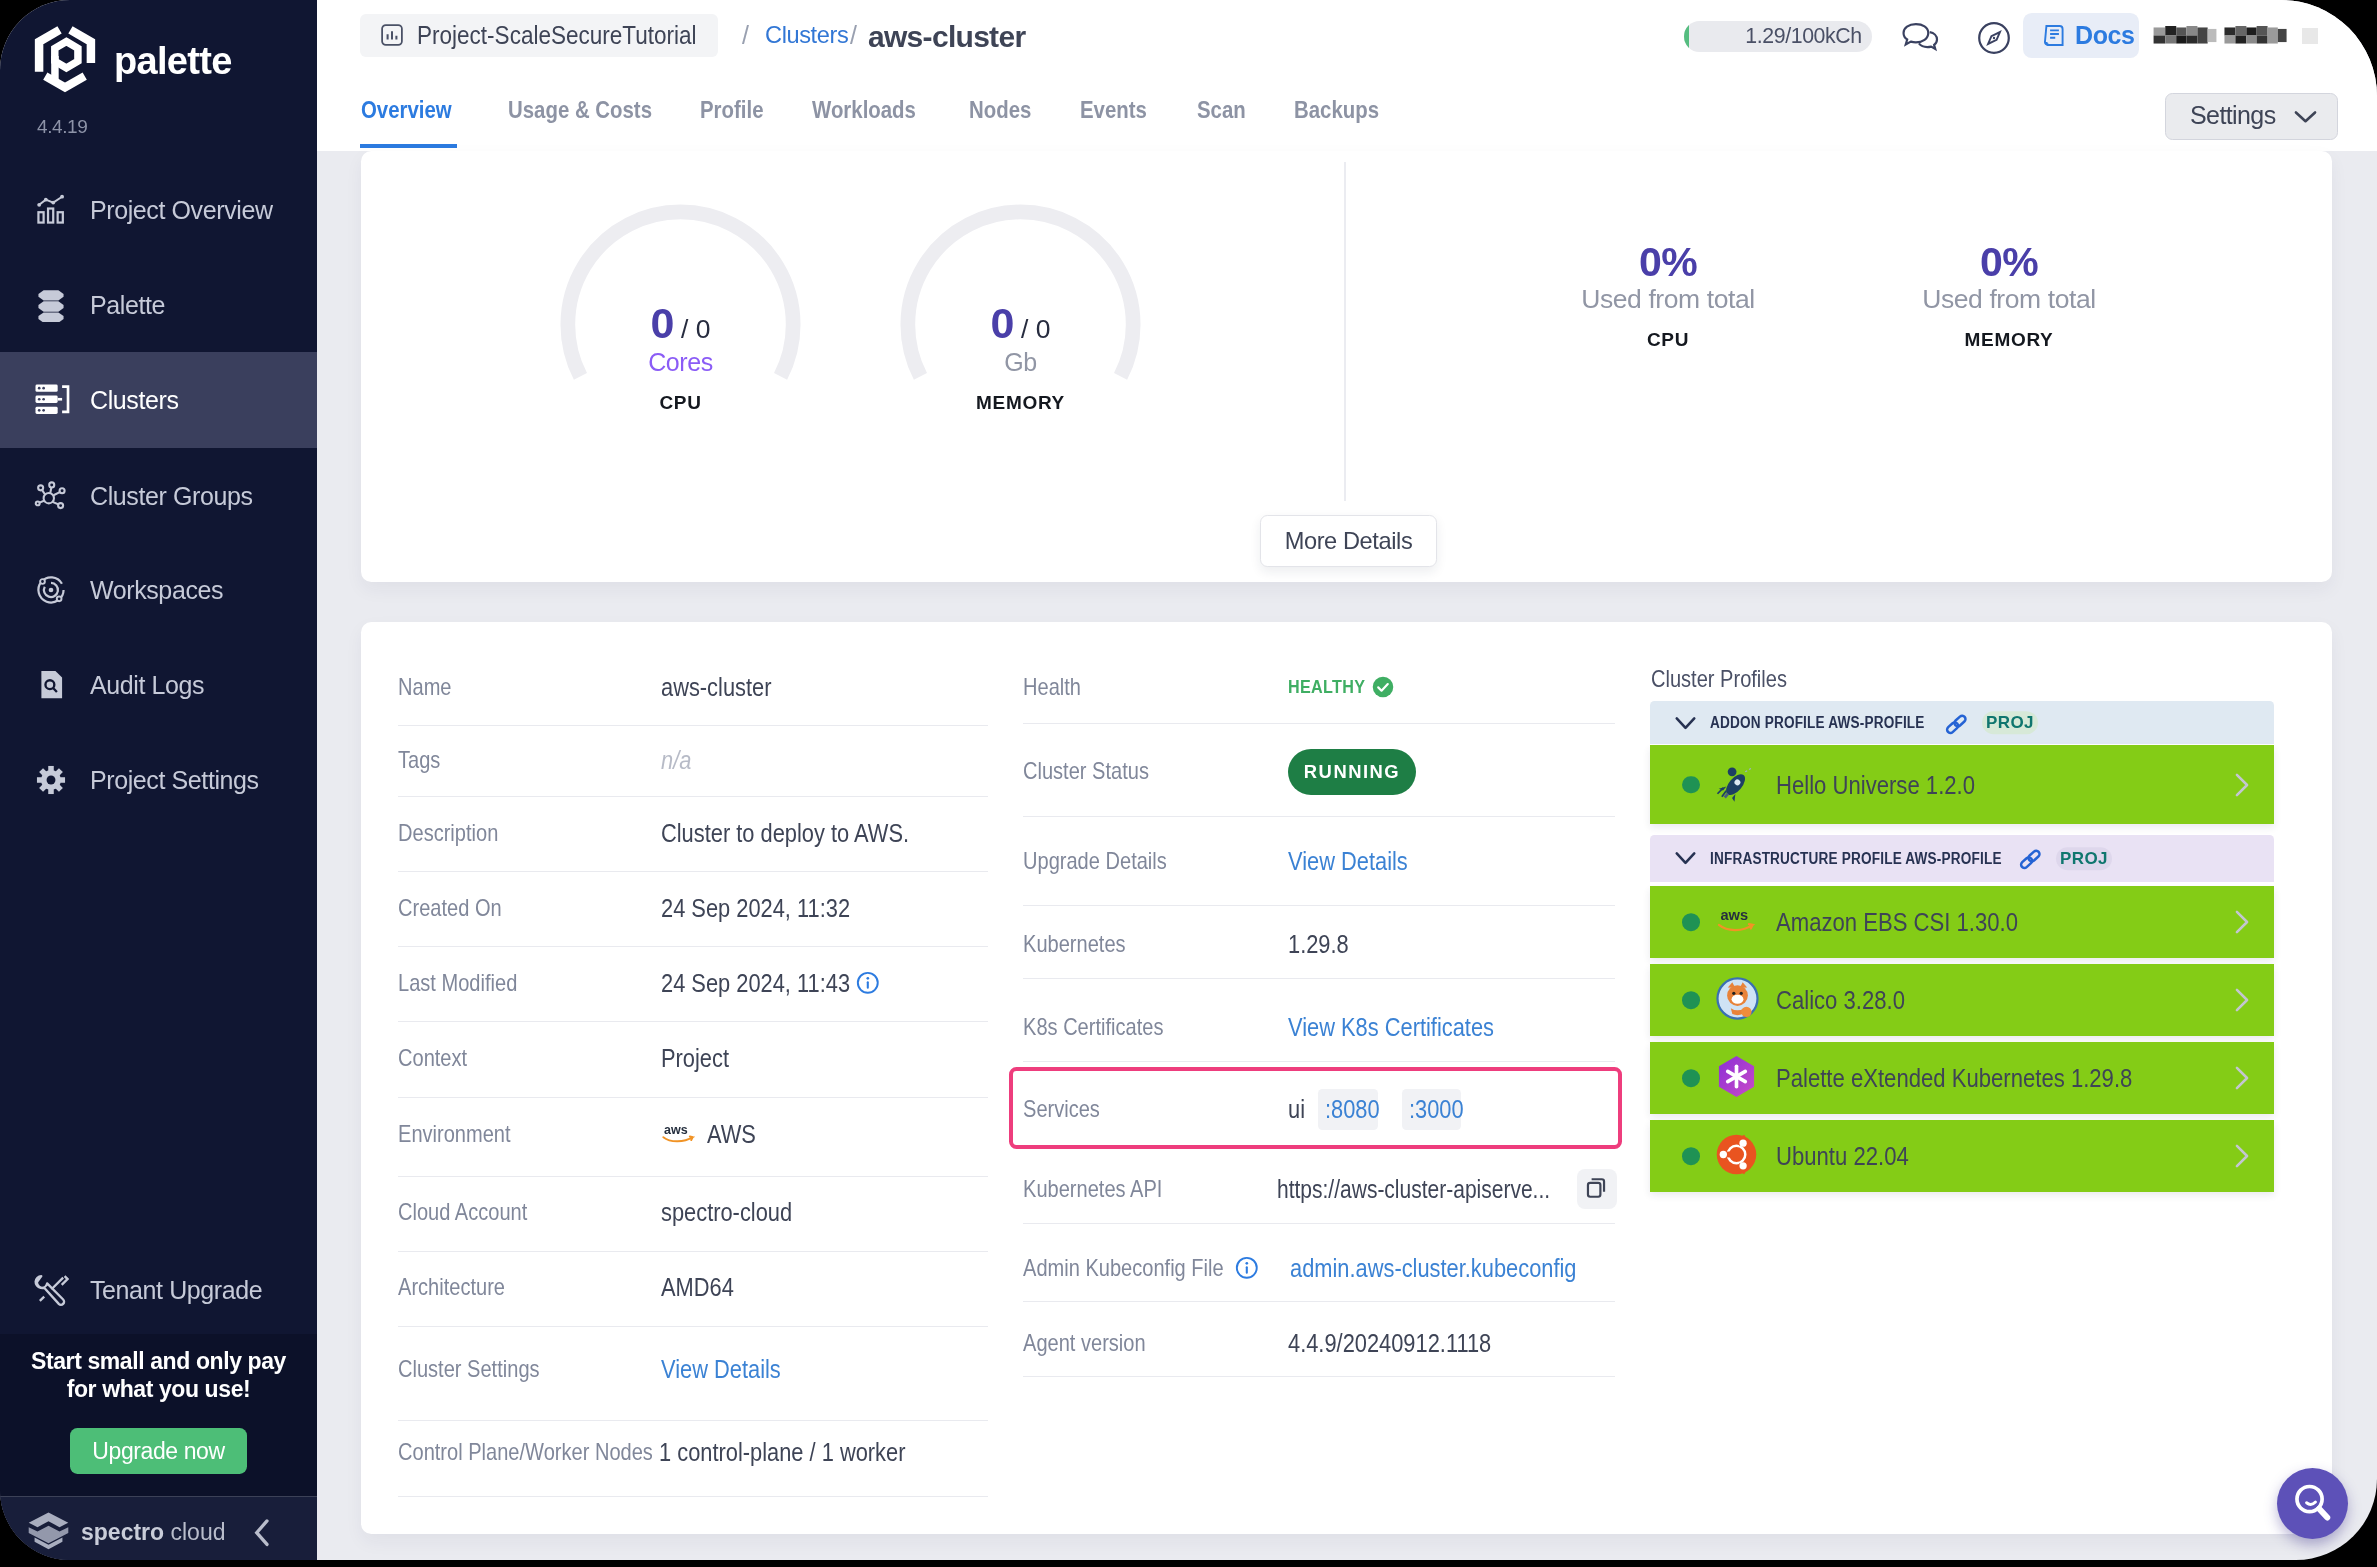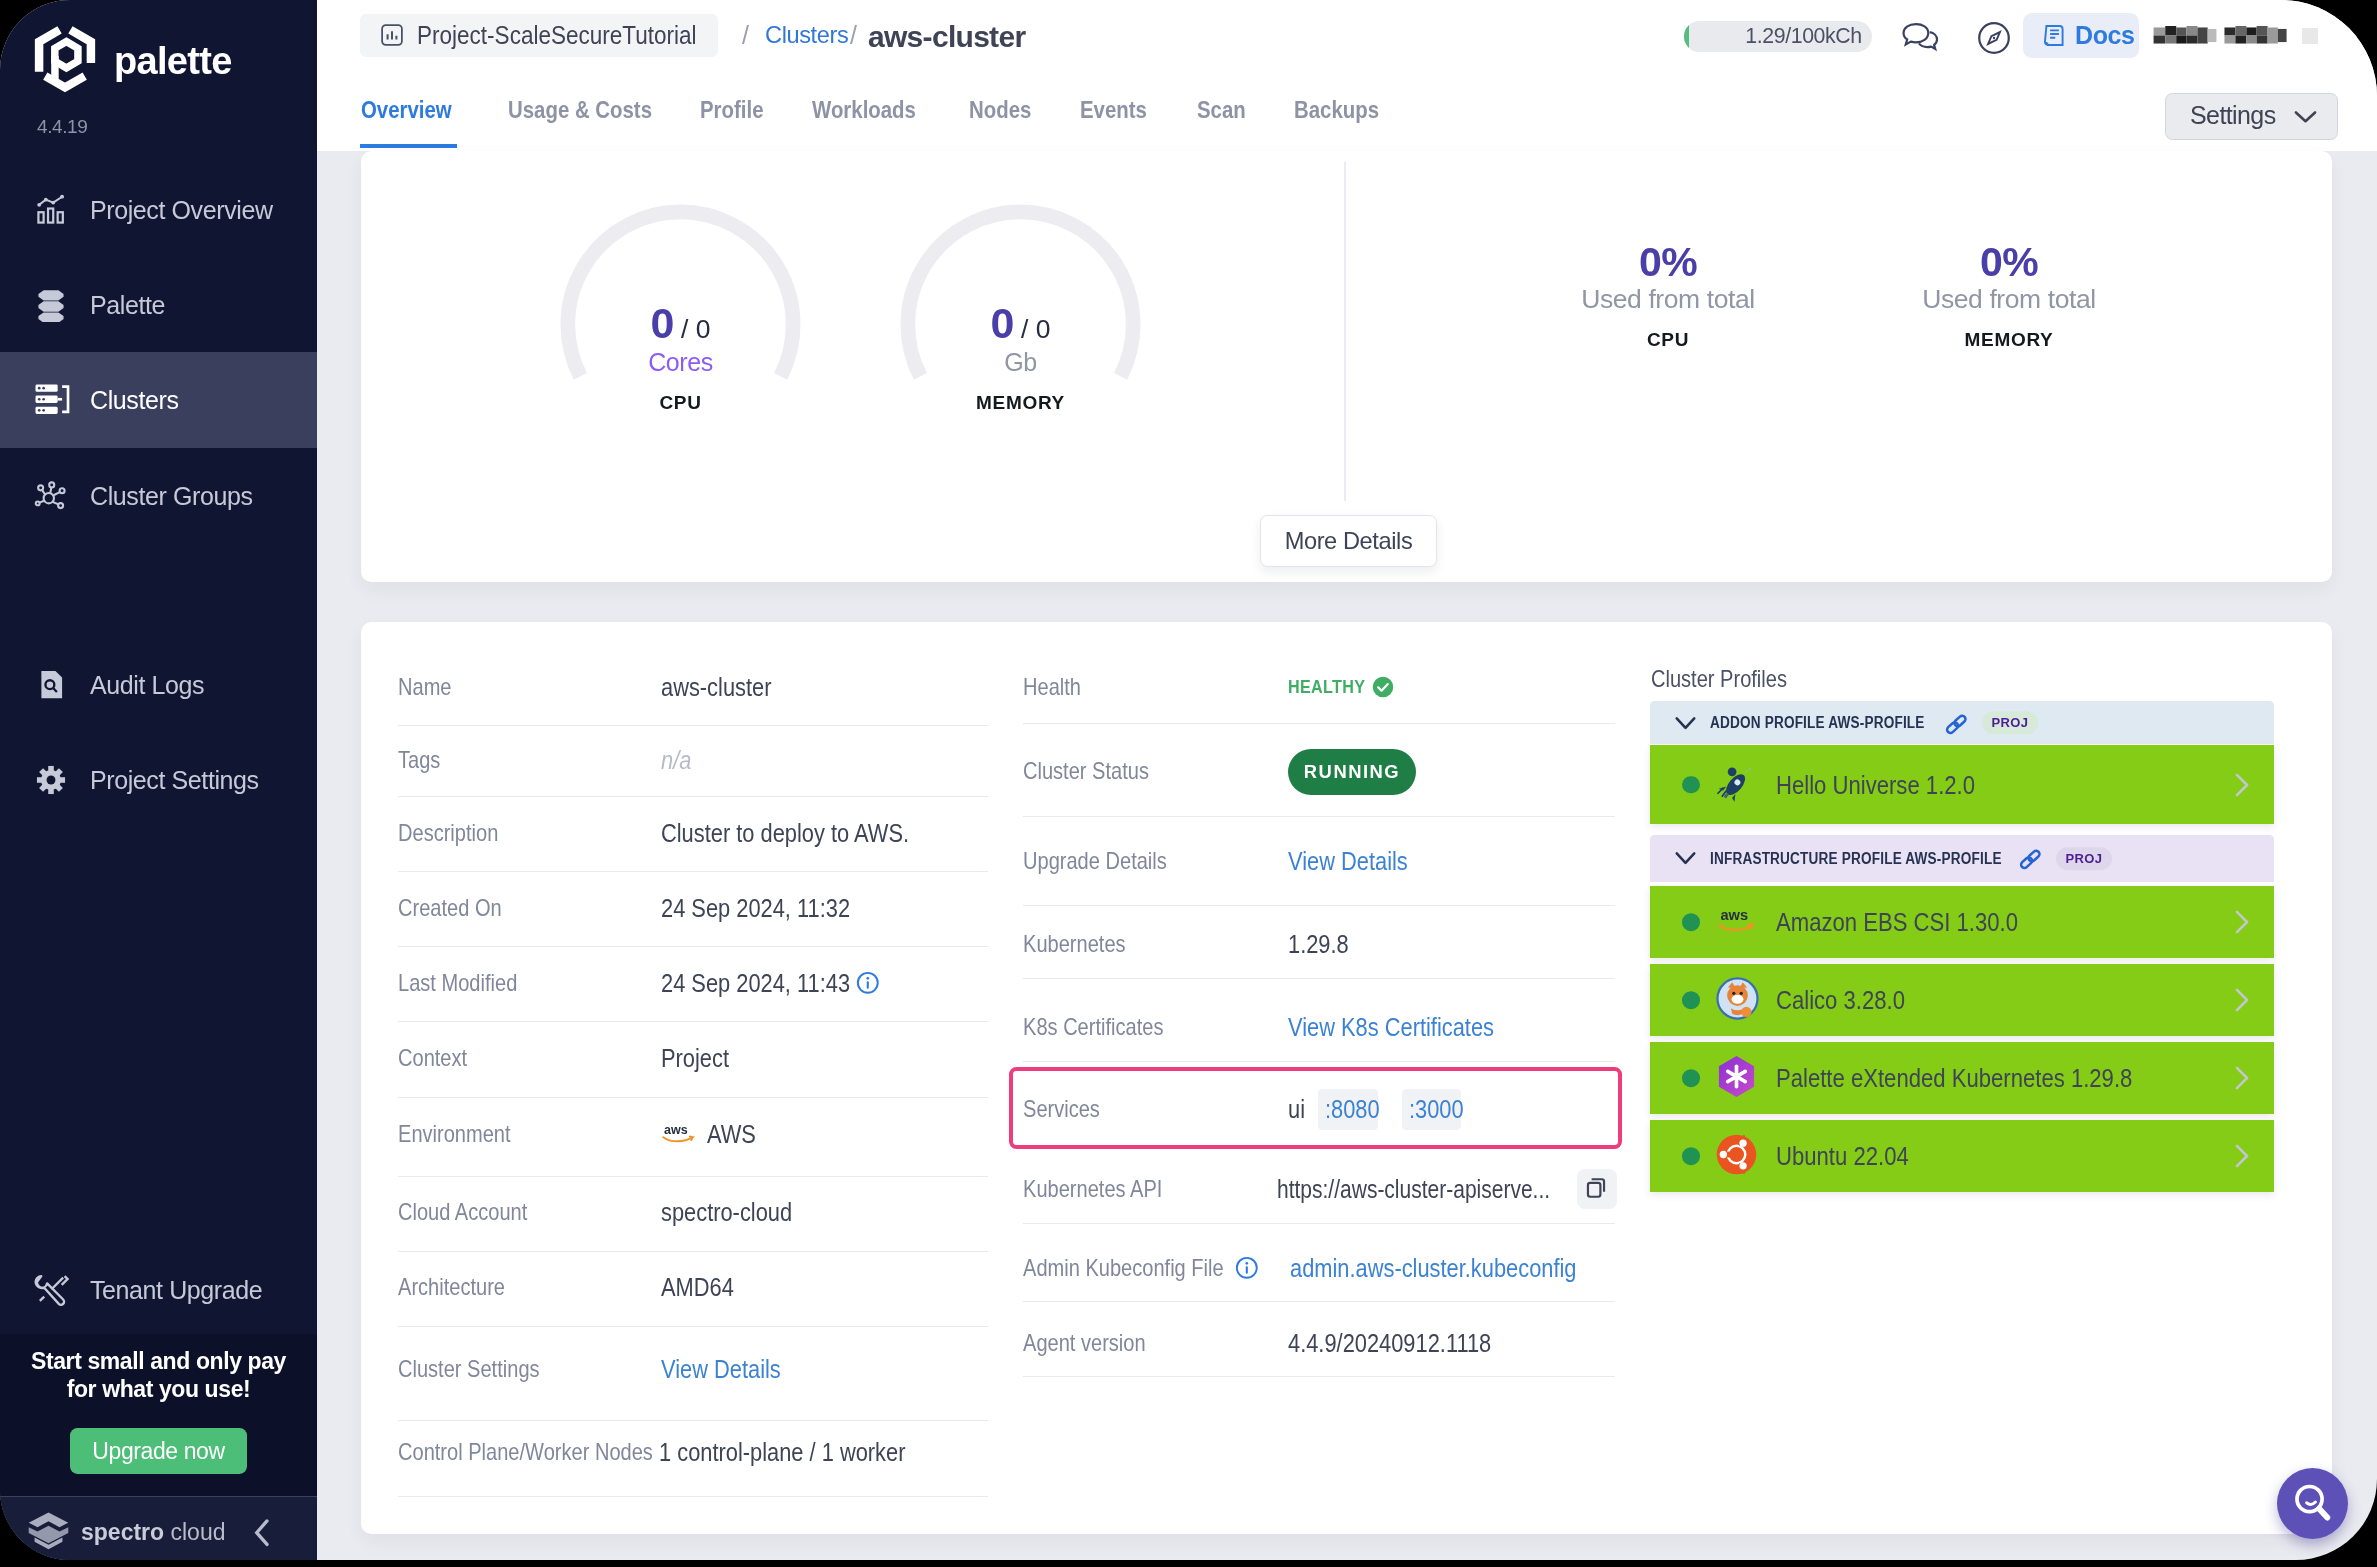--- a/index.html
+++ b/index.html
@@ -24,21 +24,21 @@
   .val { position:absolute; font-size:26px; color:#3e4456; transform:translateY(-50%) scaleX(0.84); transform-origin:0 50%; white-space:nowrap;}
   .sx  { transform:translateY(-50%) scaleX(0.85) !important; transform-origin:0 50% !important; white-space:nowrap; }
   .link { color:#3b82d4; }
   .tab { position:absolute; top:110px; font-size:24px; font-weight:bold; color:#8d93a4; transform:translateY(-50%) scaleX(0.85); transform-origin:0 50%; white-space:nowrap; }
   .prow { position:absolute; background:#84cc16; box-shadow:0 3.7px 7.4px rgba(40,45,70,0.10);text-align:center; }
   .pdot { position:absolute; left:32px; top:50%; transform:translateY(-50%); width:17.7px; height:17.7px; border-radius:50%; background:#1f9254; }
   .ptxt { position:absolute; left:126px; top:50%; font-size:26px; color:#3e4456; transform:translateY(-50%) scaleX(0.85); transform-origin:0 50%; white-space:nowrap; }
   .pchev { position:absolute; right:23.6px; top:50%; transform:translateY(-50%); }
   .pico { position:absolute; left:66px; top:50%; transform:translateY(-50%); }
   .hdr-t { position:absolute; left:60px; top:50%; font-size:16px; font-weight:bold; letter-spacing:0.2px; color:#273252; transform:translateY(-50%) scaleX(0.85); transform-origin:0 50%; white-space:nowrap; }
-  .badge { position:absolute; top:50%; transform:translateY(-50%); height:23.6px; border-radius:11.8px; font-size:13px; font-weight:bold; letter-spacing:0.4px; color:#4c1d95; text-align:center; line-height:23.6px; }
+  .badge { position:absolute; top:50%; transform:translateY(-50%); height:23.6px; border-radius:11.8px; font-size:17px; font-weight:bold; letter-spacing:0.4px; color:#0f766e; text-align:center; line-height:23.6px; }
 </style>
 </head>
 <body>
 <div class="app">
 
   <div class="side">
     <svg class="abs" style="left:31px; top:22px;" width="68" height="75" viewBox="0 0 100 110">
       <g fill="none" stroke="#fff" stroke-width="12.5">
         <path d="M58 11.5 L88.1 29 L88.1 60"></path>
         <path d="M42 11.5 L11.9 29 L11.9 73"></path>
@@ -101,20 +101,30 @@
             <circle cx="38" cy="16" r="3.4"></circle>
             <circle cx="36" cy="36" r="3.4"></circle>
             <circle cx="5" cy="33" r="2.6"></circle>  
             <path d="M15 21 L11 15"></path>
             <path d="M22 19 L23.5 11.5"></path>
             <path d="M26.5 22 L34.8 17.8"></path>
             <path d="M25 31 L33.5 34.5"></path>
             <path d="M13.5 29.5 L7.5 32"></path> 
           </svg></span>
         <span class="txt">Cluster Groups</span>
+      </div>
+    <div class="nav-item" style="top:542px;">
+        <span class="ico" id="i-ws"><svg width="34" height="34" viewBox="0 0 46 46" fill="none" stroke="#c6cad8" stroke-width="3"> 
+            <path d="M37.8 14.5 A17 17 0 1 0 40 23"></path> 
+            <path d="M14.5 18.6 A9.5 9.5 0 1 0 23 13.5"></path> 
+            <circle cx="23" cy="23" r="3.2" fill="#c6cad8" stroke="none"></circle> 
+            <circle cx="11.5" cy="11.5" r="3.2" fill="#101632" stroke="#c6cad8" stroke-width="2.6"></circle> 
+            <circle cx="34" cy="35" r="3.2" fill="#101632" stroke="#c6cad8" stroke-width="2.6"></circle> 
+          </svg></span>
+        <span class="txt">Workspaces</span>
       </div>
     <div class="nav-item" style="top:637px;">
         <span class="ico" id="i-al"><svg width="34" height="34" viewBox="0 0 46 46"> 
             <path d="M10 4 h19 l9 9 v28 h-28 Z" fill="#c6cad8"></path> 
             <circle cx="21.5" cy="22.5" r="6" fill="none" stroke="#101632" stroke-width="3.2"></circle> 
             <path d="M25.8 27 L31 32.5" stroke="#101632" stroke-width="3.2"></path> 
           </svg></span>
         <span class="txt">Audit Logs</span>
       </div>
     <div class="nav-item" style="top:732px;">

